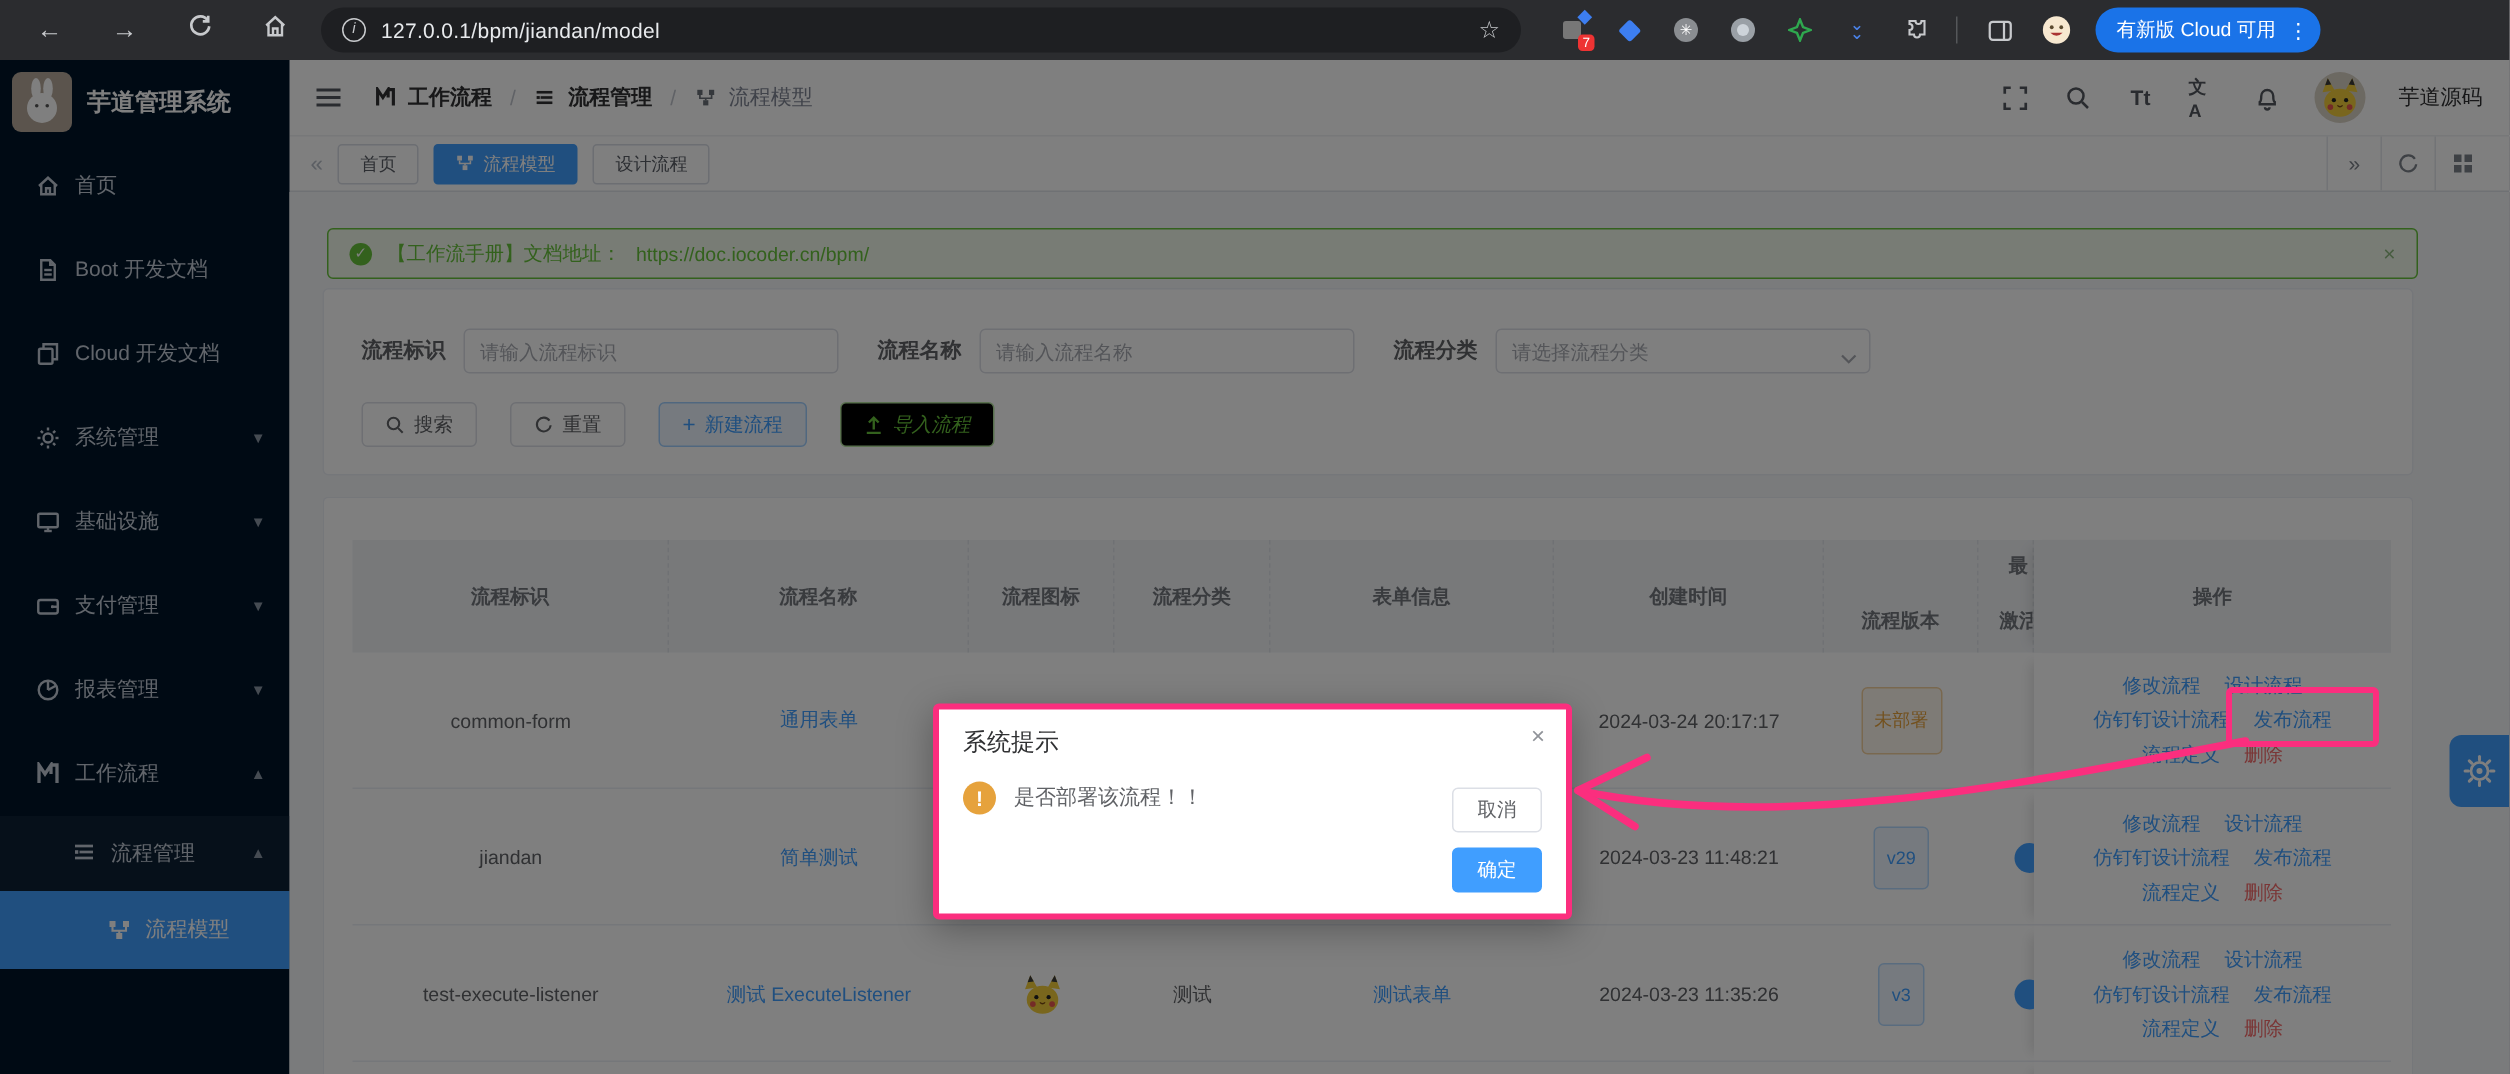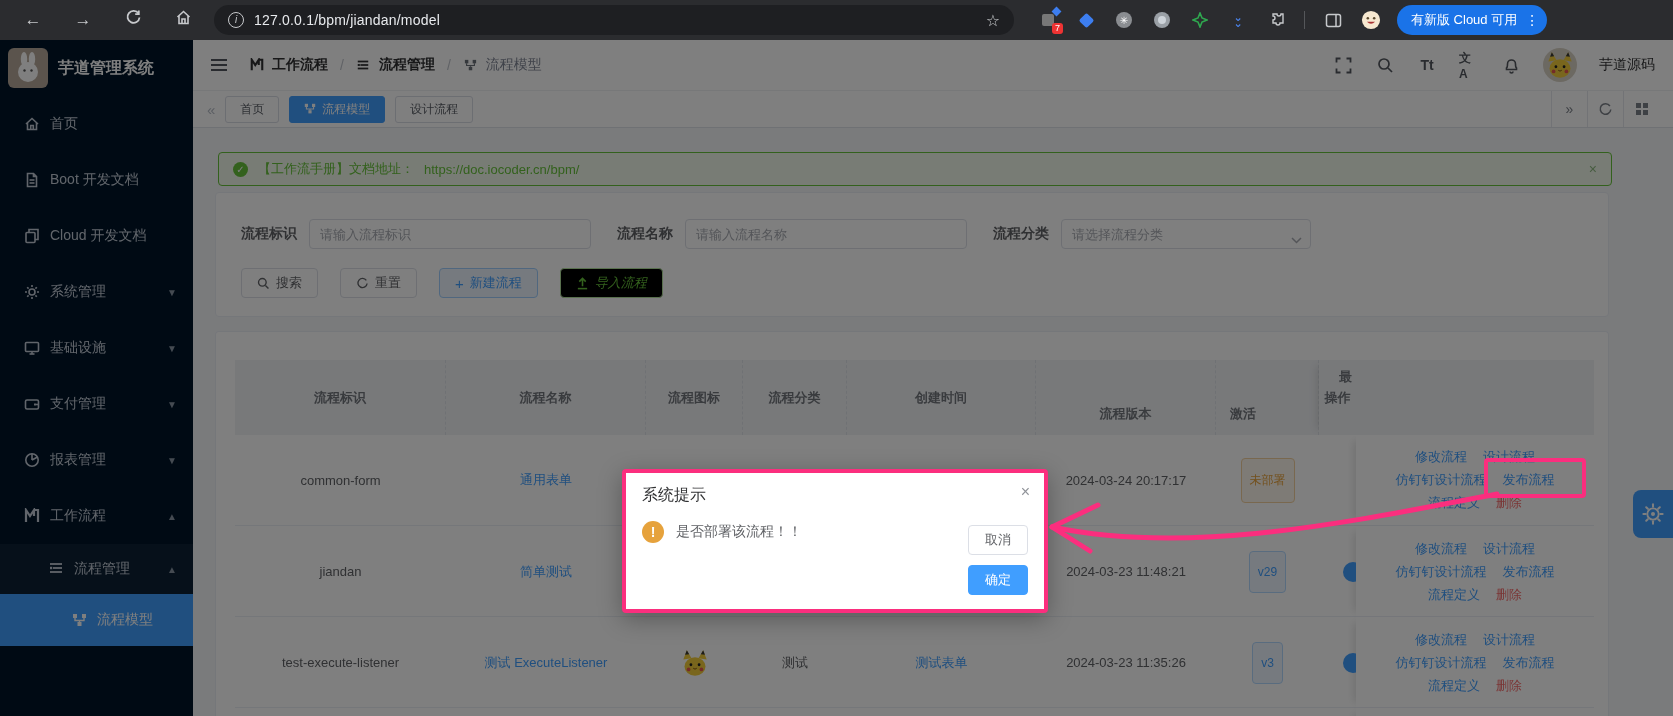--- a/index.html
+++ b/index.html
@@ -67,21 +67,21 @@
   .content { position:relative; flex:1; background:#f5f7f9; overflow:hidden; }
   .alert-banner { position:absolute; left:25px; top:24px; width:1394px; height:34px; background:#f0f9eb; border:1px solid #67c23a; border-radius:4px; display:flex; align-items:center; padding:0 14px; gap:10px; }
   .alert-check { width:15px; height:15px; border-radius:50%; background:#67c23a; color:#fff; font-size:10px; display:flex; align-items:center; justify-content:center; }
   .alert-text, .alert-link { color:#67c23a; font-size:13px; }
   .alert-close { margin-left:auto; color:#8fb980; font-size:14px; cursor:pointer; }
 
   .search-card { position:absolute; left:22px; top:64px; width:1394px; height:125px; background:#fff; border-radius:4px; border:1px solid #ebeef5; }
   .filter-row { position:absolute; top:26px; left:25px; display:flex; align-items:center; gap:26px; }
   .f-item { display:flex; align-items:center; gap:12px; }
   .f-label { font-size:14px; color:#606266; font-weight:bold; white-space:nowrap; }
-  .f-input { width:282px; height:30px; border:1px solid #dcdfe6; border-radius:4px; font-size:13px; color:#606266; padding:0 10px; background:#fff; font-family:inherit; }
+  .f-input { width:250px; height:30px; border:1px solid #dcdfe6; border-radius:4px; font-size:13px; color:#606266; padding:0 10px; background:#fff; font-family:inherit; }
   .f-input::placeholder { color:#a8abb2; }
   .f-select { position:relative; width:250px; }
   .f-select .f-input { width:100%; padding-right:26px; }
   .sel-chev { position:absolute; right:9px; top:11px; color:#a8abb2; }
   .btn-row { position:absolute; top:75px; left:25px; display:flex; gap:22px; }
   .btn { height:30px; border-radius:4px; border:1px solid #dcdfe6; background:#fff; color:#606266; font-size:13px; display:flex; align-items:center; gap:6px; padding:0 15px; cursor:pointer; font-family:inherit; }
   .btn-plain-blue { background:#ecf5ff; border-color:#a0cfff; color:#409eff; }
   .btn-plain-green { background:#000000; border-color:#b3e19d; color:#67c23a;font-style:italic; }
 
   .table-card { position:absolute; left:22px; top:203px; width:1394px; height:420px; background:#fff; border-radius:4px 4px 0 0; border:1px solid #ebeef5; border-bottom:none; }
@@ -491,20 +491,21 @@
           </div>
         </div>
 
         <div class="table-card">
           <div class="tbl">
             <div class="tbl-hdr">
               <div class="th">流程标识</div>
               <div class="th">流程名称</div>
               <div class="th">流程图标</div>
               <div class="th">流程分类</div>
+              <div class="th">表单信息</div>
               <div class="th">创建时间</div>
               <div class="th sub" style="justify-content:center;padding-left:0;">流程版本</div>
               <div class="th sub">激活</div>
               <div class="th" style="background:#f0f2f5;border-right:none;box-shadow:-8px 0 8px -6px rgba(0,0,0,.12);">操作</div>
               <div class="group-lbl">最</div>
             </div>
 
             <div class="tbl-row">
               <div class="td">common-form</div>
               <div class="td">

